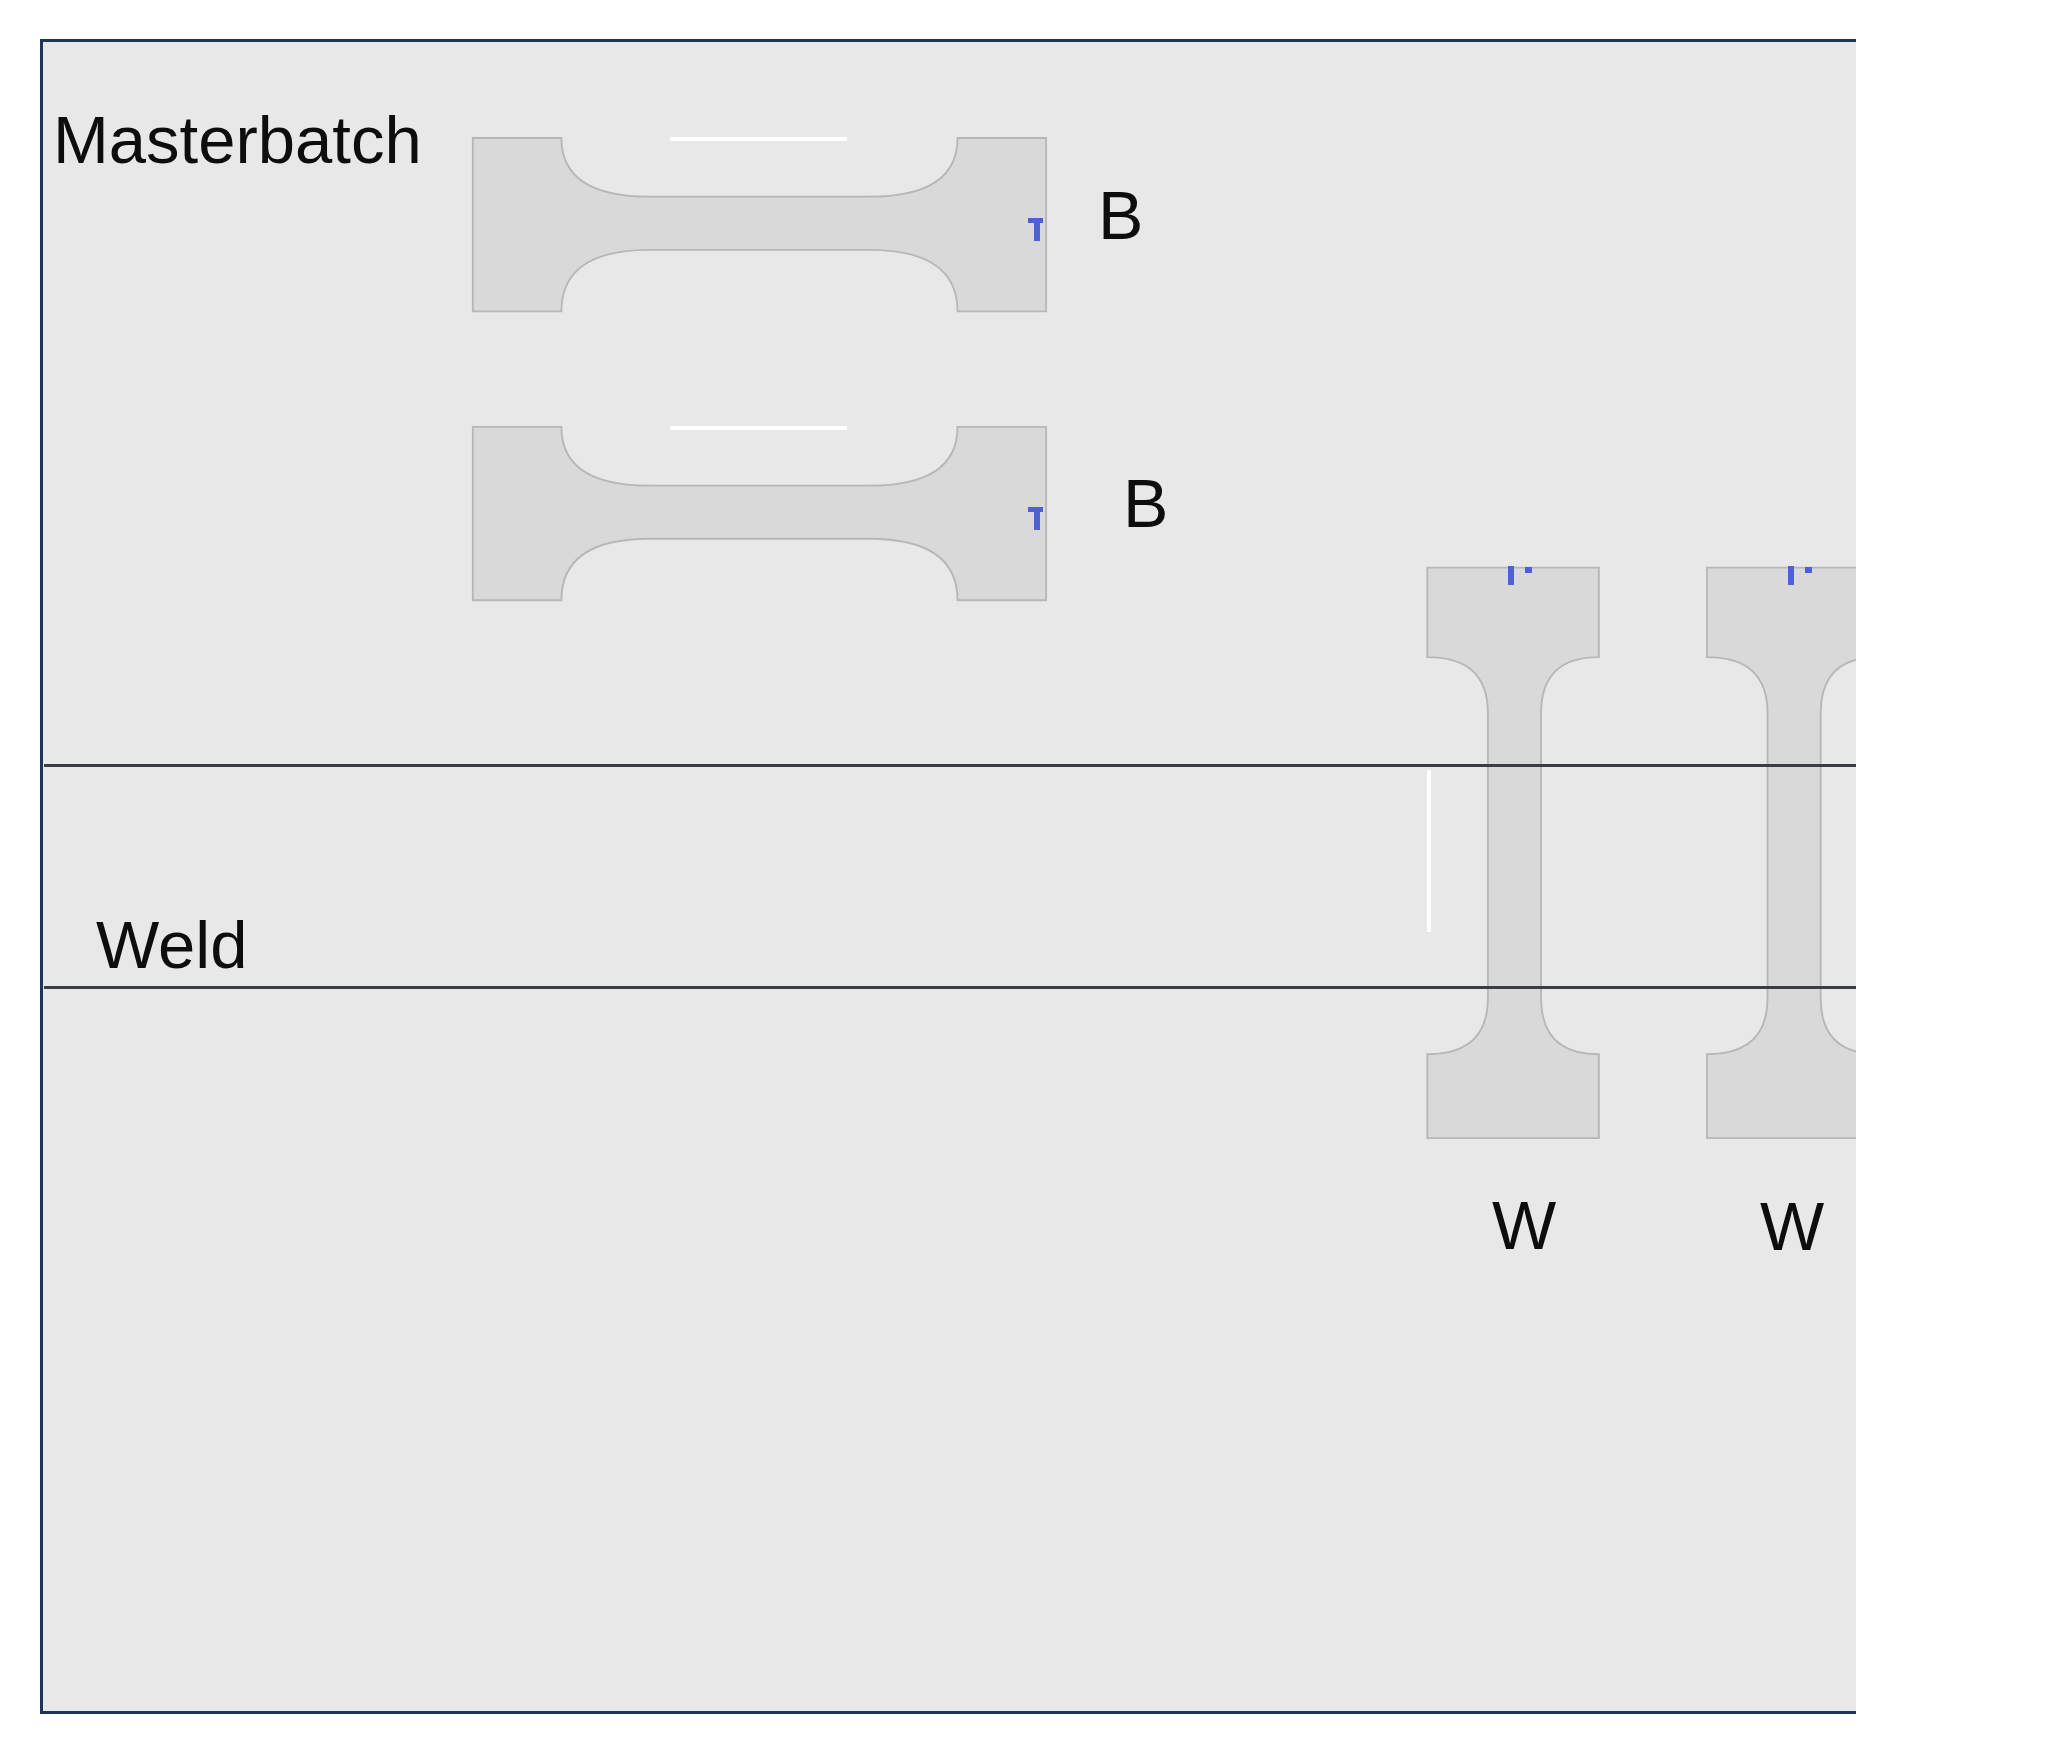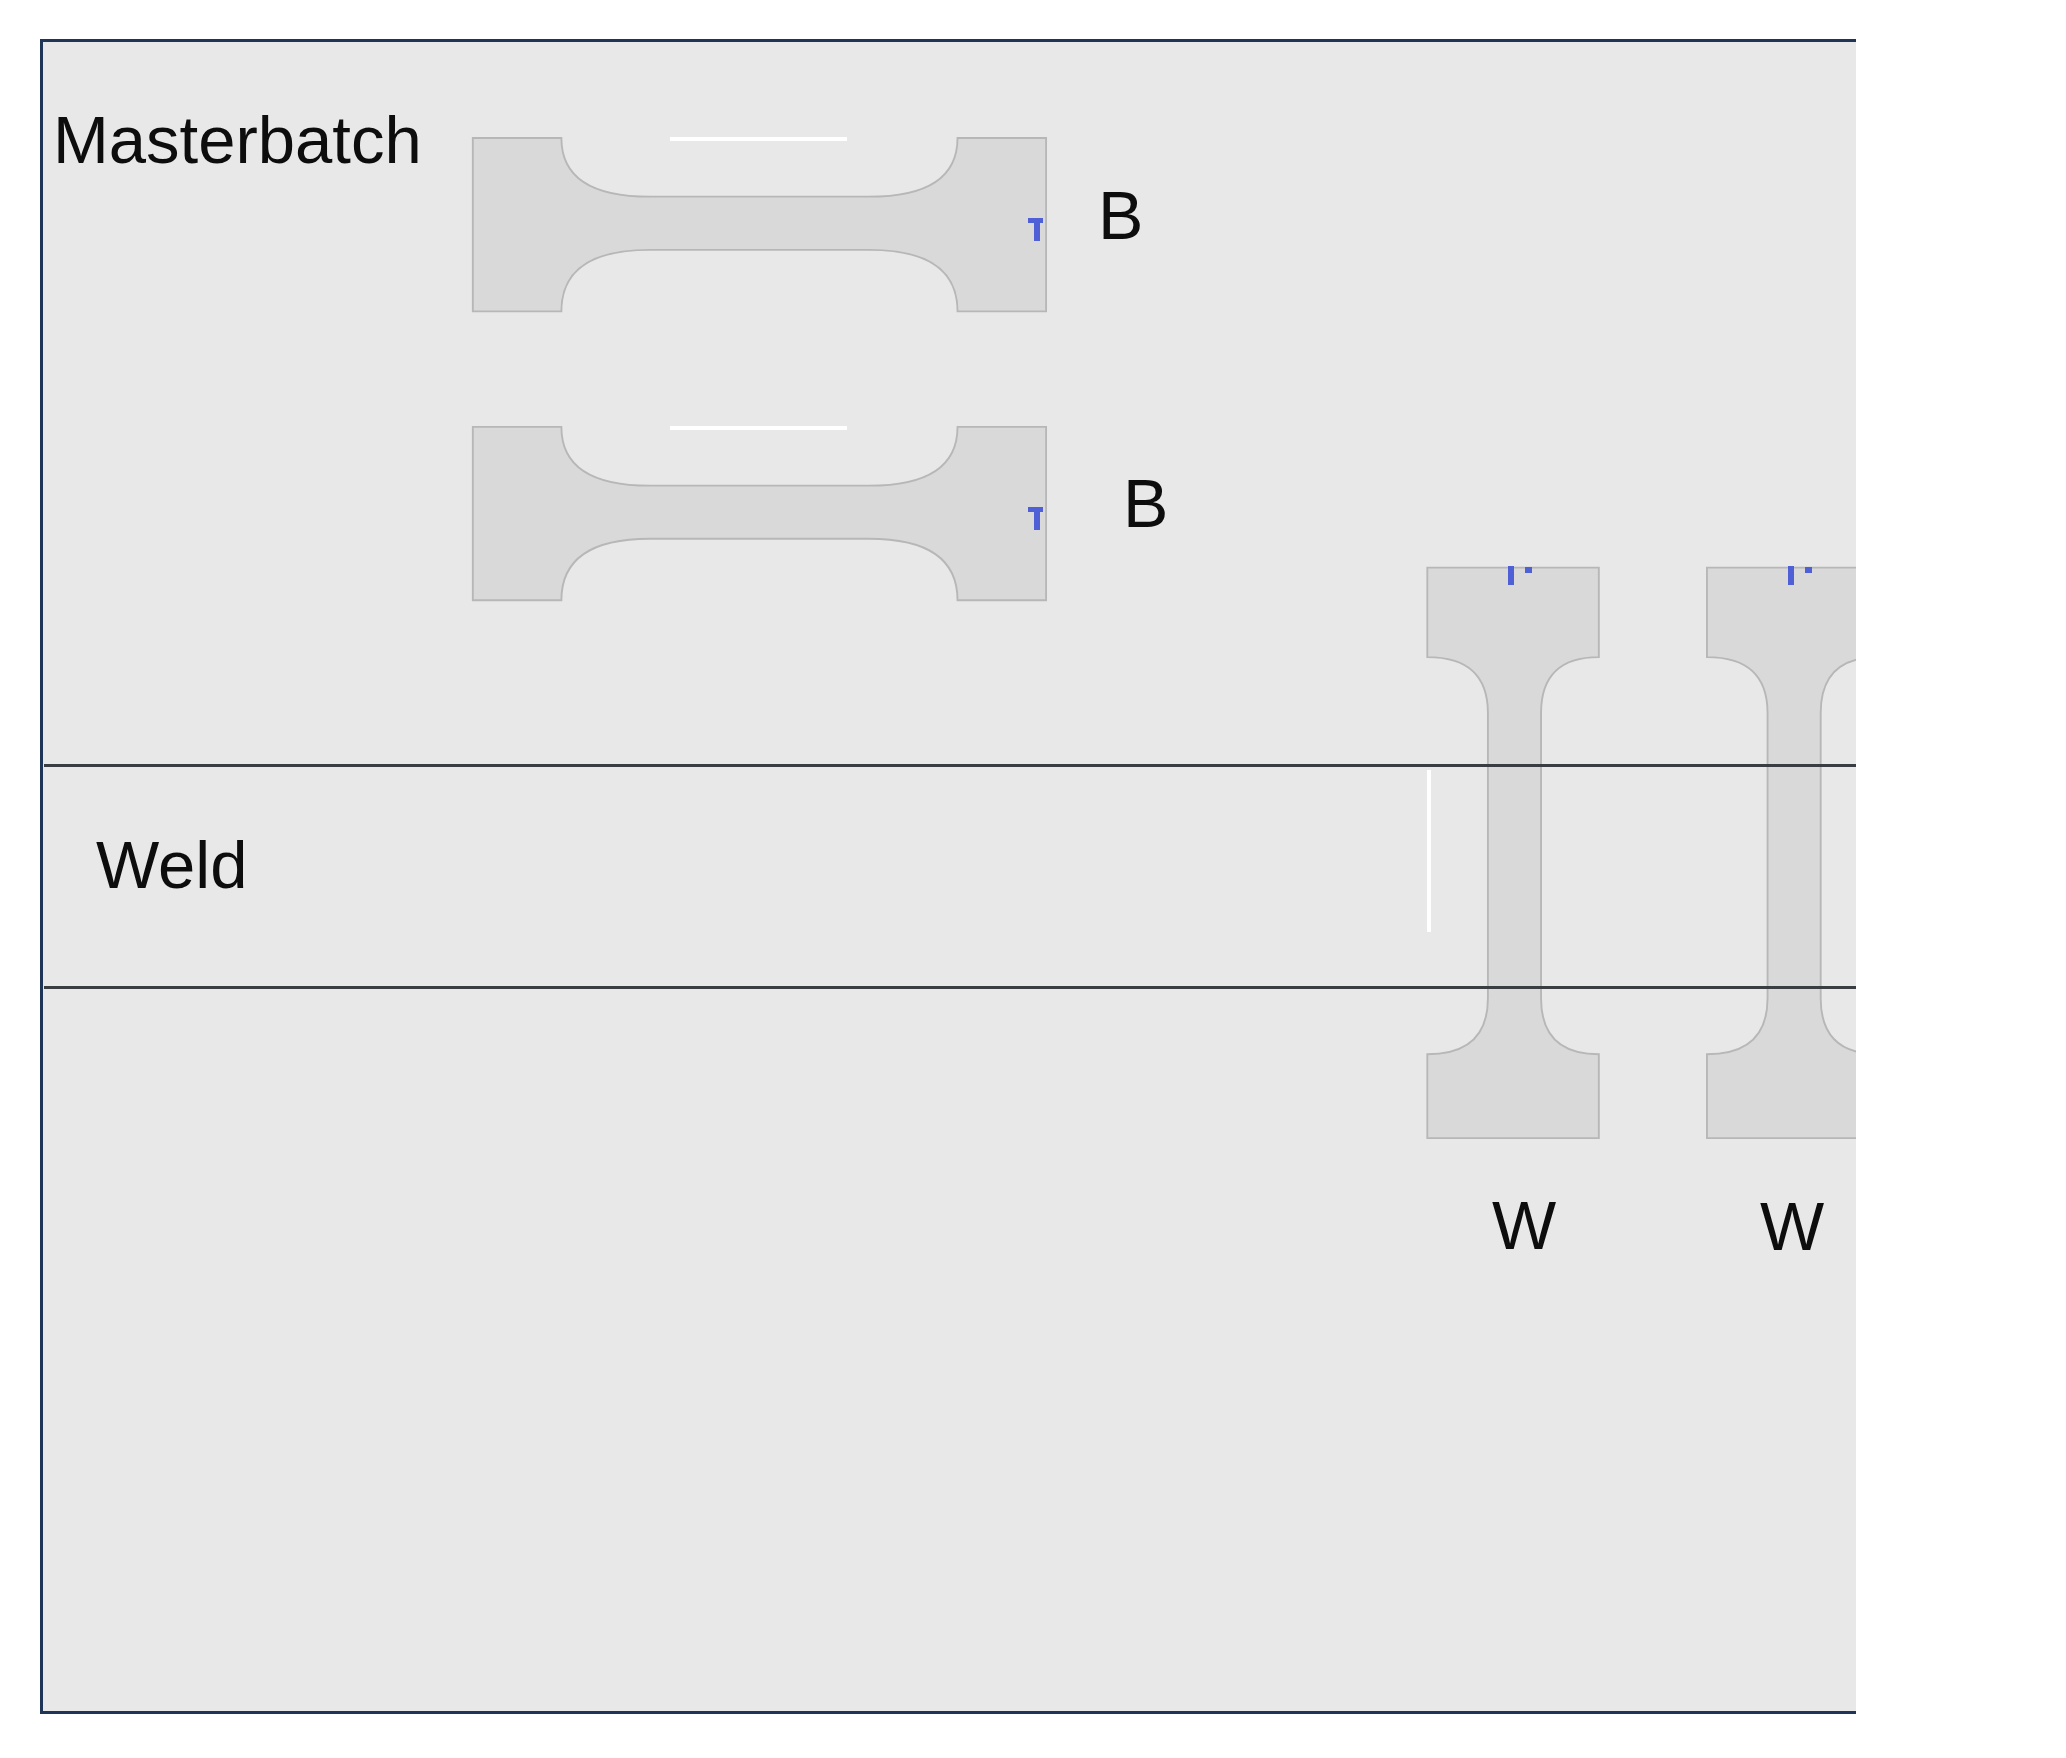--- a/index.html
+++ b/index.html
@@ -50,21 +50,21 @@
   <div class="mark" style="left:1034px;top:512px;width:5.6px;height:17.7px;"></div>
 
   <div class="mark" style="left:1508px;top:566px;width:5.6px;height:18.6px;"></div>
   <div class="mark" style="left:1525px;top:567px;width:6.5px;height:5.6px;"></div>
 
   <div class="mark" style="left:1788px;top:566px;width:5.6px;height:18.6px;"></div>
   <div class="mark" style="left:1805px;top:567px;width:6.5px;height:5.6px;"></div>
 
   <div class="label label-lg" style="left:53px;top:106px;">Masterbatch</div>
 
-  <div class="label label-lg" style="left:96px;top:831px;">Weld</div>
+  <div class="label label-lg" style="left:96px;top:911px;">Weld</div>
 
   <div class="label label-spec" style="left:1098px;top:181px;">B</div>
 
   <div class="label label-spec" style="left:1123px;top:469px;">B</div>
 
   <div class="label label-spec" style="left:1492px;top:1191px;">W</div>
 
   <div class="label label-spec" style="left:1760px;top:1192px;">W</div>
 
 </div>

